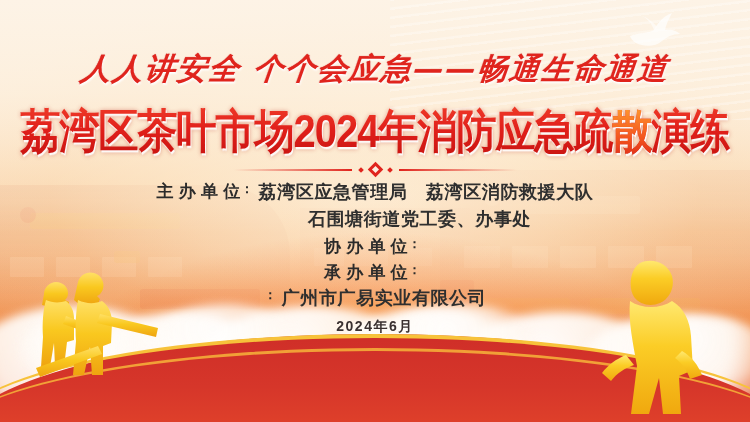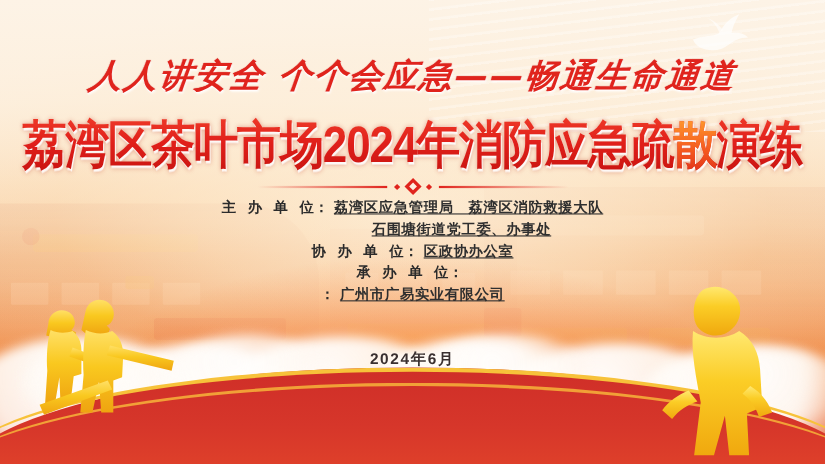--- a/index.html
+++ b/index.html
@@ -88,23 +88,23 @@
   .divider{position:absolute;left:0;right:0;top:164px;display:flex;align-items:center;justify-content:center;gap:7px;}
   .dline{width:118px;height:2px;background:linear-gradient(90deg,rgba(224,36,29,0),#e0241d);}
   .dline.r{background:linear-gradient(90deg,#e0241d,rgba(224,36,29,0));}
   .ddot{width:4px;height:4px;background:#e0241d;transform:rotate(45deg);}
   .ddia{width:11px;height:11px;background:#e0241d;transform:rotate(45deg);position:relative;}
   .ddia::after{content:"";position:absolute;inset:3px;background:#fdeee0;}
 
   .orgs{position:absolute;left:0;right:0;top:179px;}
   .org-row{display:flex;justify-content:center;line-height:1.52;}
   .org-lbl{width:84px;text-align:justify;text-align-last:justify;
-    font-size:13px;font-weight:bold;color:#2b2b2b;letter-spacing:.4px;}
+    font-size:17px;font-weight:bold;color:#2b2b2b;letter-spacing:.4px;}
   .org-colon{font-size:13px;font-weight:bold;color:#2b2b2b;margin-right:5px;}
-  .org-val{font-size:13px;font-weight:bold;color:#2f2f2f;letter-spacing:.6px;white-space:pre;text-decoration:underline;}
+  .org-val{font-size:18px;font-weight:bold;color:#2f2f2f;letter-spacing:.6px;white-space:pre;}
   .org-cont{padding-left:89px;}
 
   .place{position:absolute;left:0;right:0;top:298px;text-align:center;
     font-size:13px;font-weight:bold;color:#3a3030;letter-spacing:2.5px;}
   .date{position:absolute;left:0;right:0;top:318px;text-align:center;
     font-size:14px;font-weight:bold;color:#3a3030;letter-spacing:1.5px;}
 </style>
 </head>
 <body>
 
@@ -235,21 +235,20 @@
         <span class="org-lbl">主办单位</span>
         <span class="org-colon">：</span>
         <span class="org-val">荔湾区应急管理局　荔湾区消防救援大队</span>
       </div>
       <div class="org-row org-cont">
         <span class="org-val">石围塘街道党工委、办事处</span>
       </div>
       <div class="org-row">
         <span class="org-lbl">协办单位</span>
         <span class="org-colon">：</span>
-        <span class="org-val">区政协办公室</span>
       </div>
       <div class="org-row">
         <span class="org-lbl">承办单位</span>
         <span class="org-colon">：</span>
       </div>
       <div class="org-row">
         <span class="org-colon">：</span>
         <span class="org-val">广州市广易实业有限公司</span>
       </div>
     </div>

